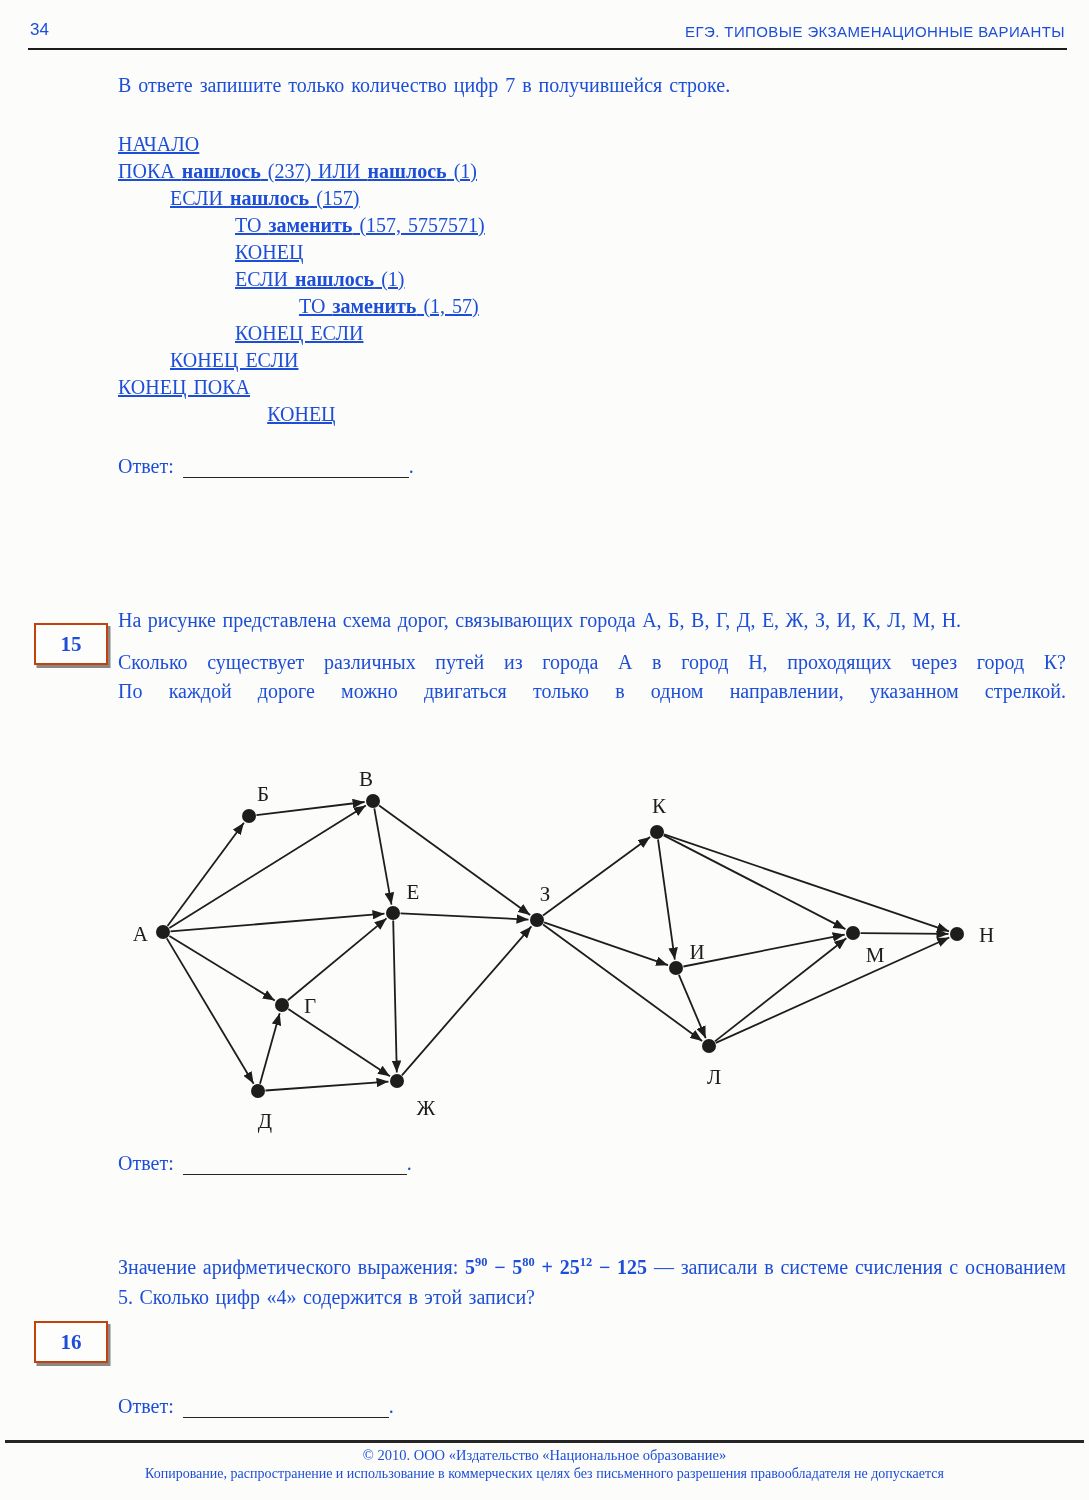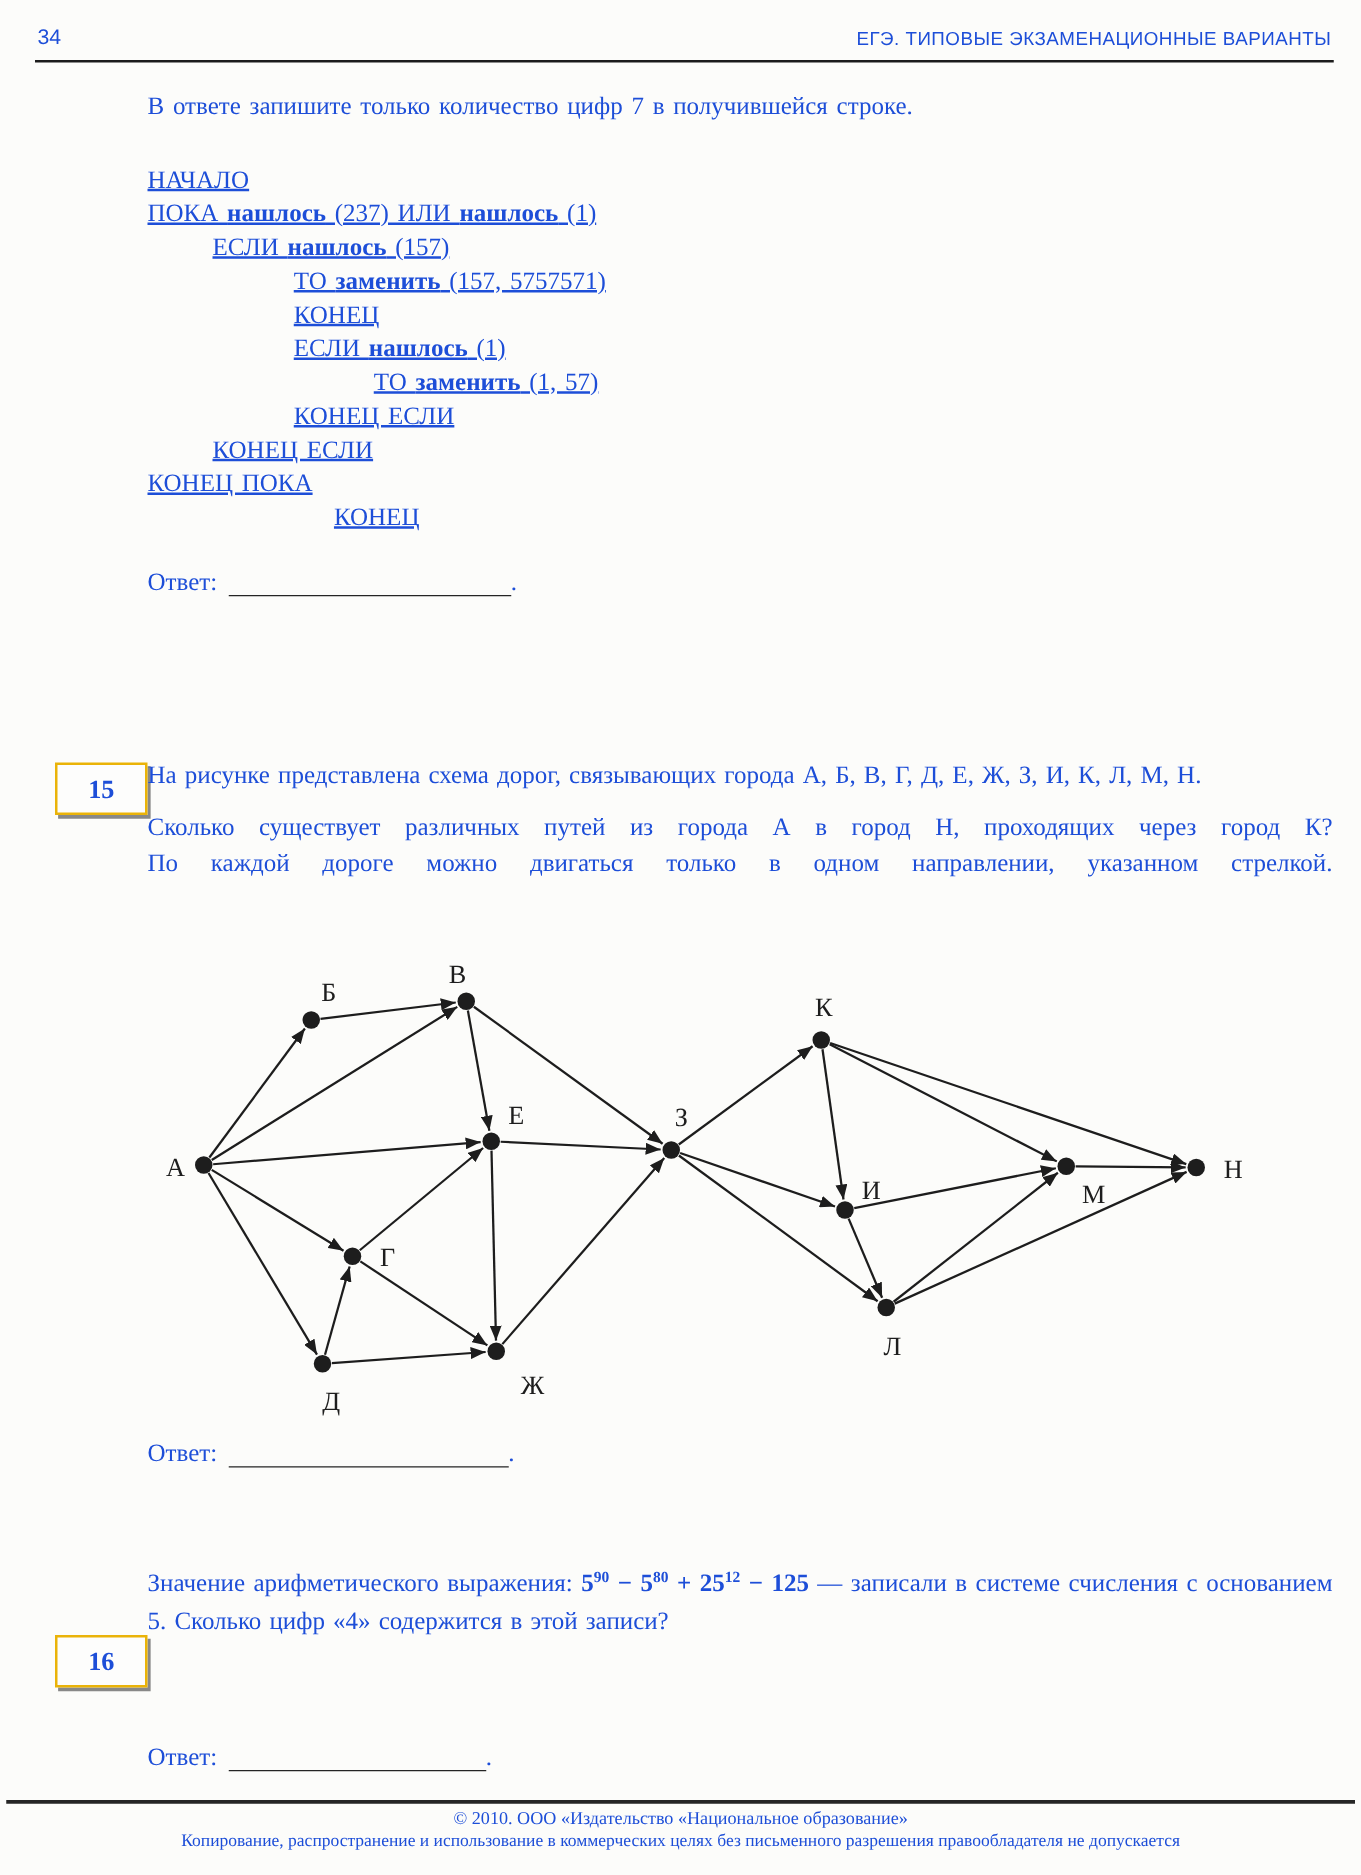--- a/index.html
+++ b/index.html
@@ -19,25 +19,25 @@
   .code{position:absolute;left:118px;top:131px;font-size:20px;line-height:27px;word-spacing:2px;text-decoration:underline;}
   .code .cl{white-space:pre;}
   
   .answer{position:absolute;left:118px;font-size:20px;}
   .answer .blank{display:inline-block;height:20px;border-bottom:1.6px solid #242424;margin-left:9px;vertical-align:-5px;}
   #answer1{top:455px}#answer1 .blank{width:226px}
   #answer2{top:1152px}#answer2 .blank{width:224px}
   #answer3{top:1395px}#answer3 .blank{width:206px}
   
   .task-box{
-    position:absolute;left:44px;width:70px;height:38px;
-    border:2px solid #eab308;background:#fdfdfc;
+    position:absolute;left:34px;width:70px;height:38px;
+    border:2px solid #c2410c;background:#fdfdfc;
     box-shadow:2.5px 3px 0 rgba(40,40,40,.55);
     display:flex;align-items:center;justify-content:center;
-    font-size:21px;font-weight:bold;
+    font-size:21px;font-weight:bold;margin-top:13px;
   }
   #task15-box{top:610px}
   #task16-box{top:1308px}
   
   .task-text{position:absolute;left:118px;width:948px;font-size:20px;line-height:29px;text-align:justify;word-spacing:1.5px;}
   #task15-text{top:606px}
   #task15-text .q{margin:13px 0 0 0;}
   .stretch{text-align:justify;text-align-last:justify;-moz-text-align-last:justify;}
   p.tp{margin:0;}
   #task16-text{top:1252px;line-height:30px;}

